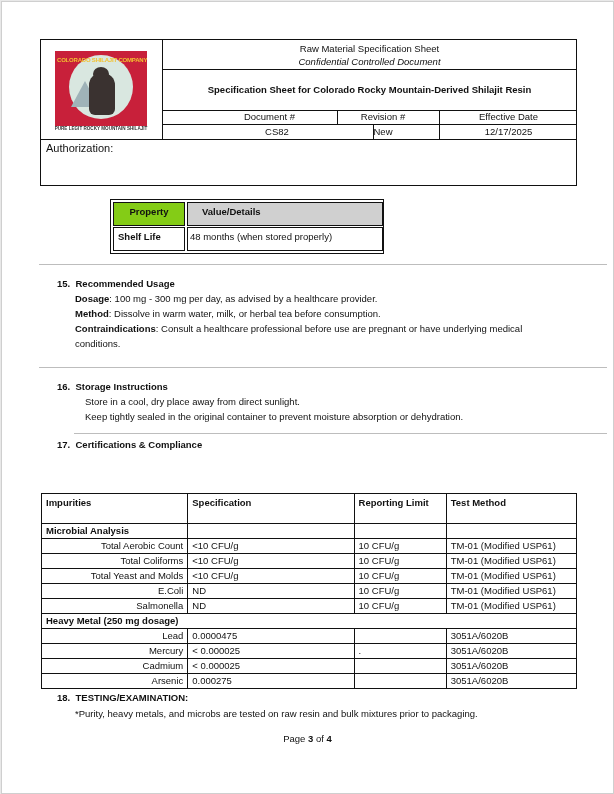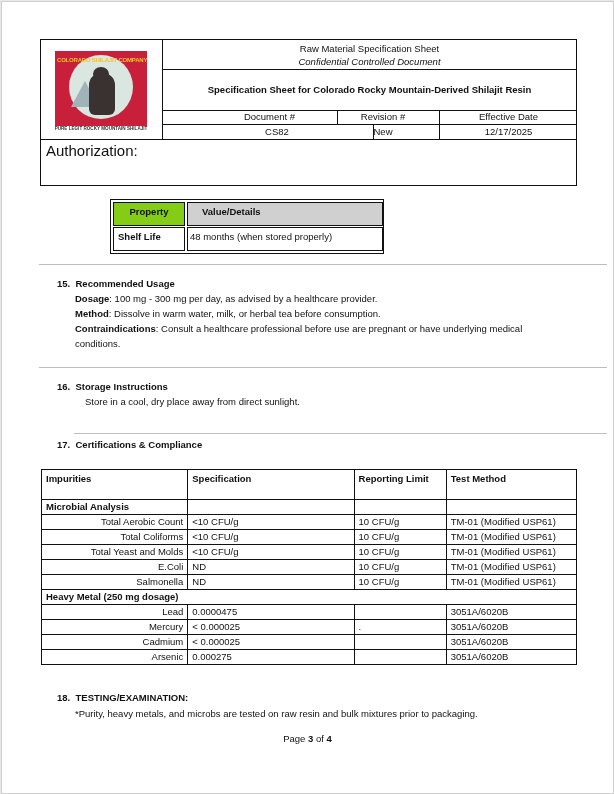--- a/index.html
+++ b/index.html
@@ -1,36 +1,36 @@
 <!DOCTYPE html>
 <html><head>
 <meta charset="utf-8">
 <style>
   html, body { margin:0; padding:0; }
   body { width:614px; height:794px; background:#e8e8e8; font-family:"Liberation Sans", sans-serif; color:#111; }
   .page { position:absolute; left:1px; top:1px; width:611px; height:791px; background:#fff; border:1px solid #cfcfcf; overflow:hidden; }
-  table { border-collapse:collapse; }
+  table { border-collapse:collapse;margin-top:24px; }
   .hdr { position:absolute; left:38px; top:37px; width:537px; height:147px; border:1px solid #111; box-sizing:border-box; }
   .hdr .logo-cell { position:absolute; left:0; top:0; width:121px; height:100px; border-right:1px solid #111; }
   .hdr .logo { position:absolute; left:14px; top:11px; width:92px; height:75px; background:#c8203a; overflow:hidden; }
   .logo .ring { position:absolute; left:14px; top:4px; width:64px; height:64px; border-radius:50%; background:#d9e7e0; }
   .logo .band { position:absolute; left:2px; top:6px; width:88px; font-size:6px; font-weight:bold; color:#f2c230; letter-spacing:-0.2px; text-align:center; white-space:nowrap; }
   .logo .ape { position:absolute; left:34px; top:22px; width:26px; height:42px; background:#3a3230; border-radius:12px 12px 6px 6px; }
   .logo .head { position:absolute; left:38px; top:16px; width:16px; height:14px; background:#3a3230; border-radius:50%; }
   .logo .mtn { position:absolute; left:16px; top:30px; width:0; height:0; border-left:14px solid transparent; border-right:14px solid transparent; border-bottom:26px solid #9fb3b8; }
   .hdr .tagline { position:absolute; left:10px; top:86px; width:100px; font-size:4.6px; font-weight:bold; color:#333; text-align:center; white-space:nowrap; }
   .t-title { position:absolute; left:121px; top:0; width:415px; height:29px; border-bottom:1px solid #111; text-align:center; }
   .t-title .l1 { font-size:9.5px; font-weight:normal; margin-top:3px; }
   .t-title .l2 { font-size:9.5px; font-style:italic; margin-top:2px; }
   .t-sub { position:absolute; left:121px; top:29px; width:415px; height:41px; border-bottom:1px solid #111; font-size:9.5px; font-weight:bold; line-height:41px; text-align:center; }
   .t-meta { position:absolute; left:121px; top:70px; width:415px; }
   .t-meta .cell { position:absolute; height:14px; line-height:14px; font-size:9.5px; text-align:center; border-right:1px solid #111; box-sizing:border-box; }
   .t-meta .row2 { top:15px; }
   .t-meta .hline { position:absolute; left:0; top:14px; width:415px; height:1px; background:#111; }
-  .auth { position:absolute; left:0; top:99px; width:535px; border-top:1px solid #111; font-size:15px; padding:2px 5px; box-sizing:border-box; }
+  .auth { position:absolute; left:0; top:99px; width:535px; border-top:1px solid #111; font-size:11px; padding:2px 5px; box-sizing:border-box; }
   .prop { position:absolute; left:108px; top:197px; width:274px; height:55px; border:1px solid #111; box-sizing:border-box; }
   .prop .c { position:absolute; border:1px solid #111; box-sizing:border-box; font-size:9.5px; }
   .sep { position:absolute; height:1px; background:#bdbdbd; }
   .sec-title { position:absolute; font-size:9.5px; font-weight:bold; }
   .sec-text { position:absolute; font-size:9.5px; line-height:15px; }
   .sec-text b { font-weight:bold; }
   .imp { position:absolute; left:39px; top:467px; width:536px; border:1px solid #111; font-size:9.5px; }
   .imp td { border:1px solid #111; padding:0 4px; height:14px; line-height:14px; white-space:nowrap; }
   .imp .r { text-align:right; }
   .imp .b { font-weight:bold; }
@@ -96,20 +96,21 @@
   </div>
 
   <div class="sep" style="left:37px;top:365px;width:568px;"></div>
 
   <div class="sec-title" style="left:55px;top:379px;">
     <span>16.</span>&nbsp;
     <span>Storage Instructions</span>
   </div>
   <div class="sec-text" style="left:55px;top:392px;width:520px;margin-left:28px;">
     <div>Store in a cool, dry place away from direct sunlight.</div>
+    <div>Keep tightly sealed in the original container to prevent moisture absorption or dehydration.</div>
   </div>
 
   <div class="sep" style="left:72px;top:431px;width:533px;"></div>
 
   <div class="sec-title" style="left:55px;top:437px;">
     <span>17.</span>&nbsp;
     <span>Certifications &amp; Compliance</span>
   </div>
 
   <table class="imp">

